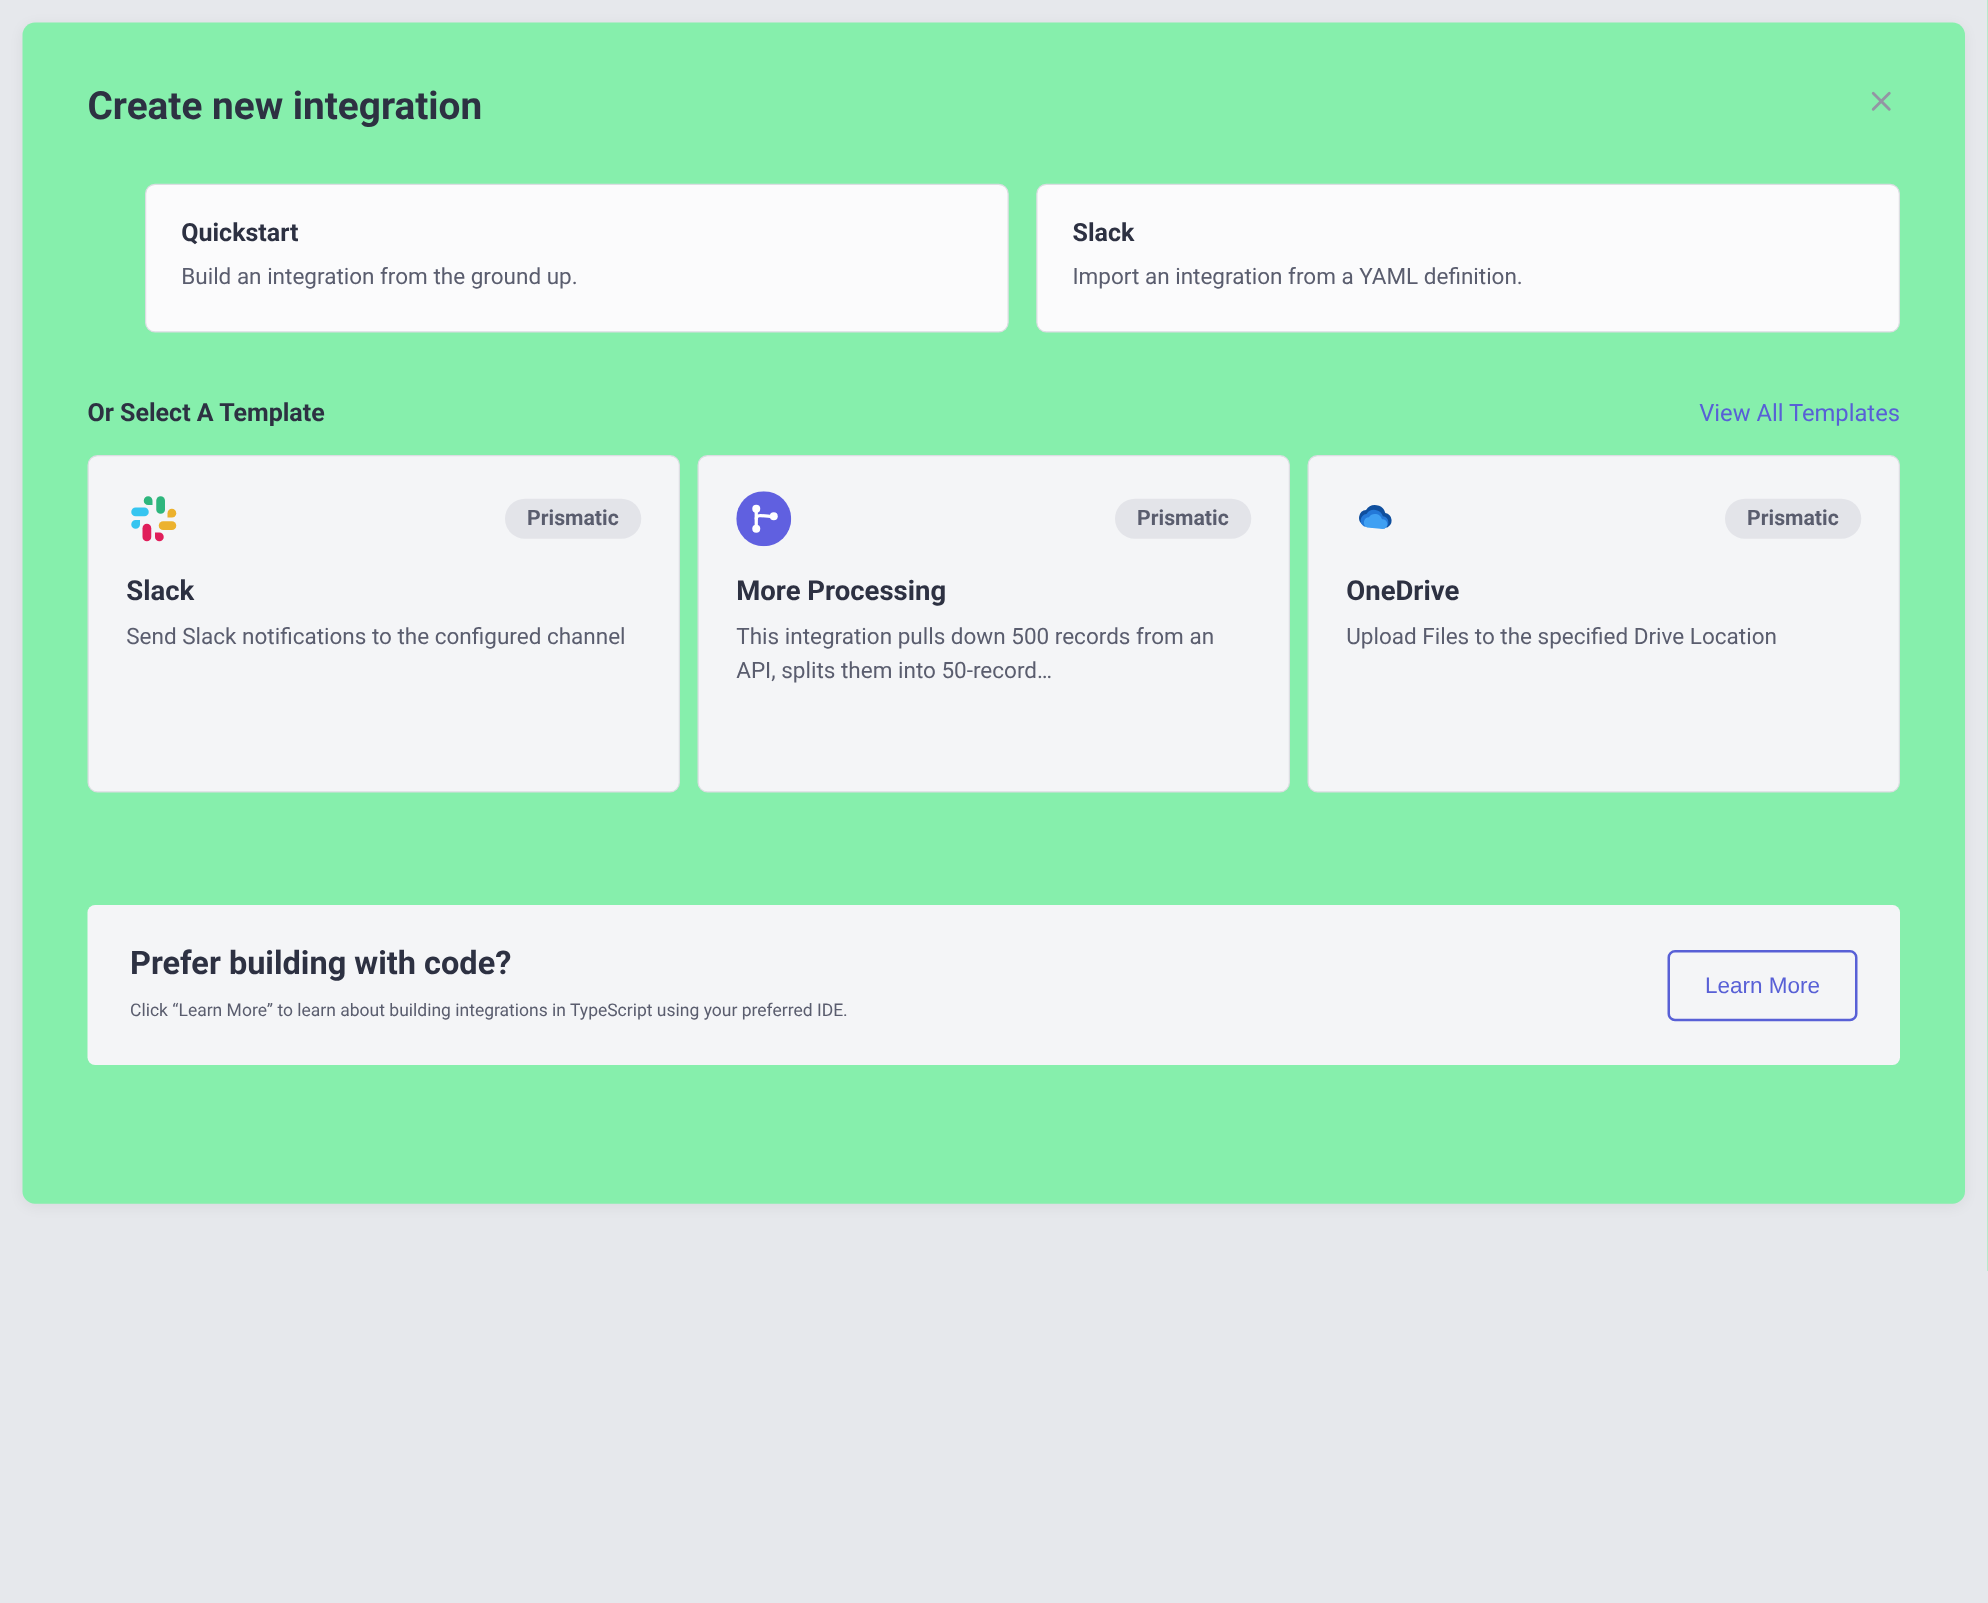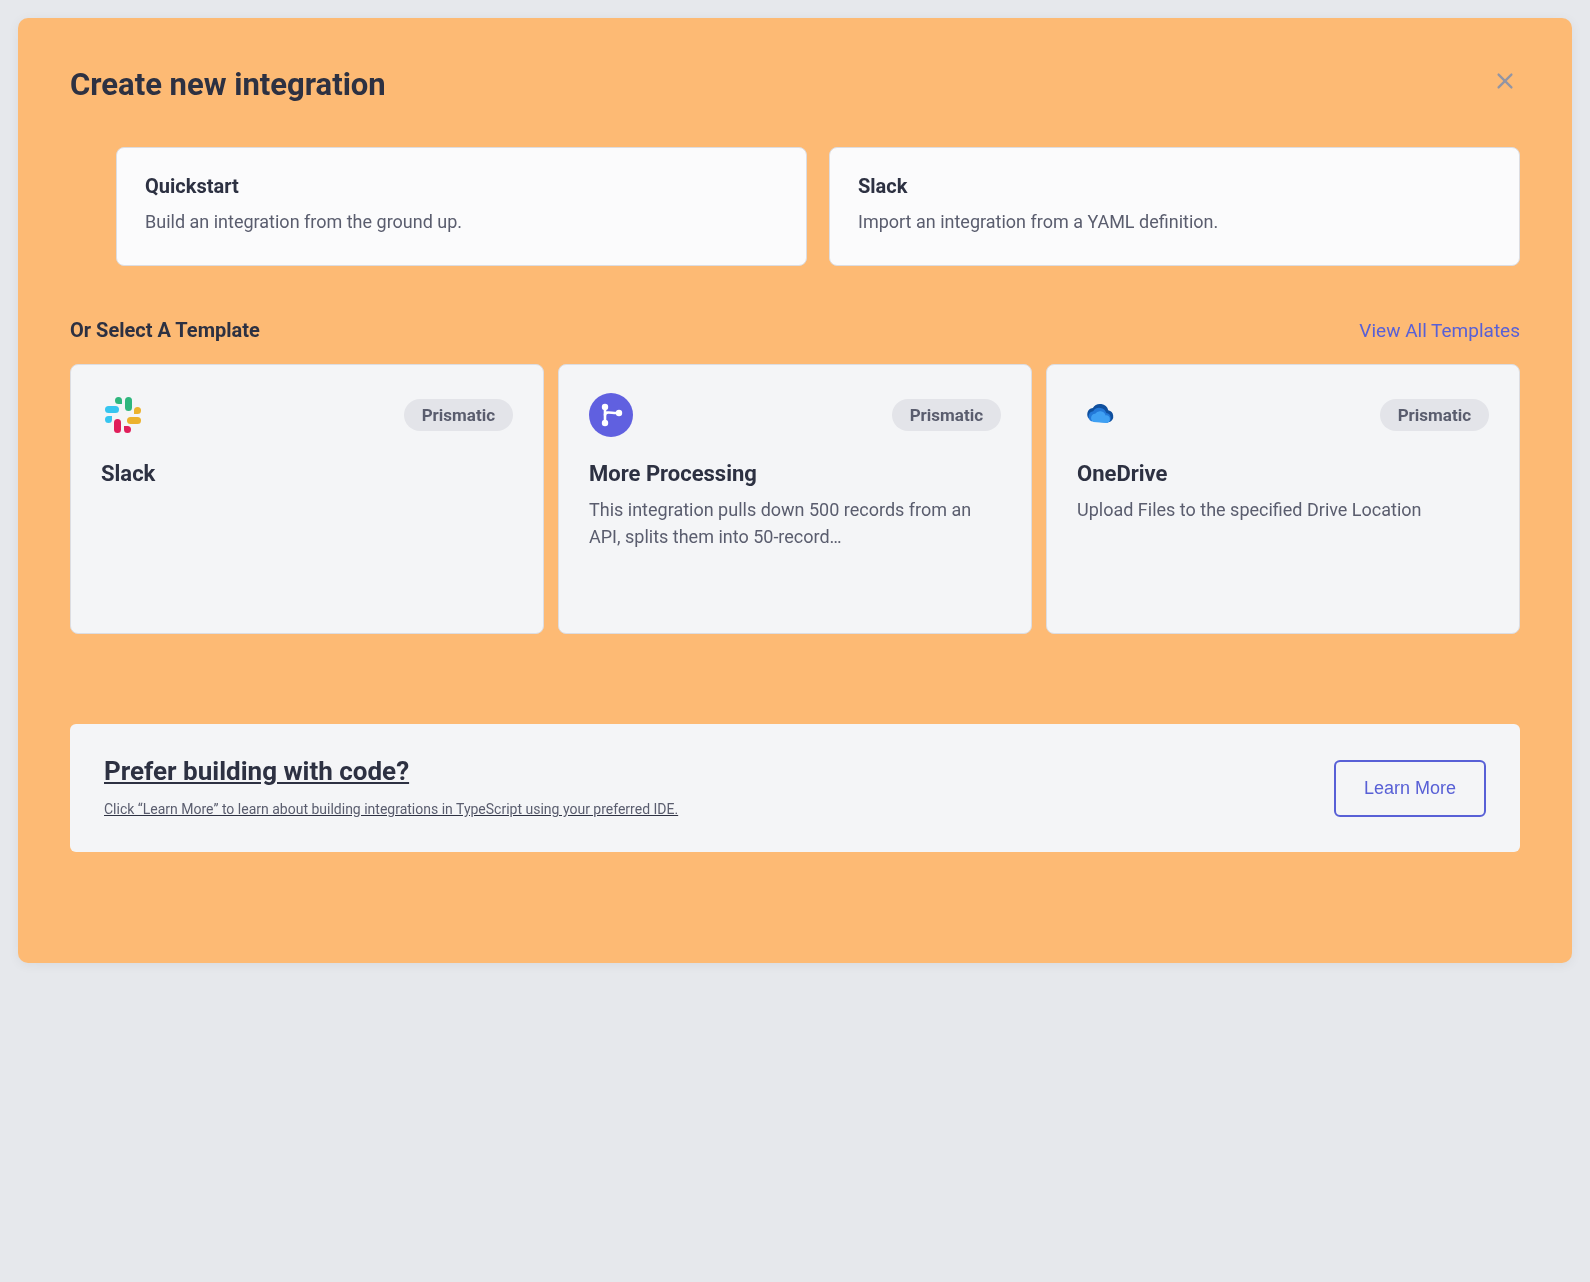--- a/index.html
+++ b/index.html
@@ -7,21 +7,21 @@
       padding: 0;
       box-sizing: border-box;
     }
     body {
       font-family: -apple-system, BlinkMacSystemFont, "Segoe UI", Roboto, Helvetica, Arial, sans-serif;
       background: #e6e8ec;
       padding: 18px;
       color: #2d3142;
     }
     .modal {
-      background: #fdba74;
+      background: #86efac;
       border-radius: 10px;
       padding: 48px 52px 56px 52px;
       width: 100%;
       min-height: 945px;
       box-shadow: 0 2px 12px rgba(0,0,0,0.06);
     }
     .modal-header {
       display: flex;
       justify-content: space-between;
       align-items: flex-start;
@@ -140,21 +140,20 @@
       background: #f4f5f7;
       border-radius: 6px;
       padding: 32px 34px;
       display: flex;
       justify-content: space-between;
       align-items: center;
       gap: 40px;
     }
     .code-banner-text {
       flex: 1;
-      text-decoration: underline;
     }
     .code-banner-title {
       font-size: 26px;
       font-weight: 700;
       color: #2d3142;
       margin-bottom: 12px;
     }
     .code-banner-desc {
       font-size: 14px;
       color: #5a5d6e;
@@ -215,20 +214,21 @@
             <path d="M40 17.5 a3.5 3.5 0 0 0 -3.5 -3.5 a3.5 3.5 0 0 0 -3.5 3.5 v3.5 h3.5 a3.5 3.5 0 0 0 3.5 -3.5 z" fill="#ECB22E"></path>
             <rect x="13" y="26" width="7" height="14" rx="3.5" fill="#E01E5A"></rect>
             <path d="M26.5 40 a3.5 3.5 0 0 0 3.5 -3.5 a3.5 3.5 0 0 0 -3.5 -3.5 h-3.5 v3.5 a3.5 3.5 0 0 0 3.5 3.5 z" fill="#E01E5A"></path>
             <rect x="4" y="13" width="14" height="7" rx="3.5" fill="#36C5F0"></rect>
             <path d="M4 26.5 a3.5 3.5 0 0 0 3.5 3.5 a3.5 3.5 0 0 0 3.5 -3.5 v-3.5 h-3.5 a3.5 3.5 0 0 0 -3.5 3.5 z" fill="#36C5F0"></path>
           </svg>
         </div>
         <span class="template-badge">Prismatic</span>
       </div>
       <div class="template-name">Slack</div>
+      <div class="template-desc">Send Slack notifications to the configured channel</div>
     </div>
 
     <div class="template-card">
       <div class="template-card-header">
         <div class="template-icon">
           <svg viewBox="0 0 44 44" width="44" height="44">
             <circle cx="22" cy="22" r="22" fill="#6060E0"></circle>
             <circle cx="16" cy="14" r="3.2" fill="#fff"></circle>
             <circle cx="16" cy="30" r="3.2" fill="#fff"></circle>
             <circle cx="30" cy="20" r="3.2" fill="#fff"></circle>

